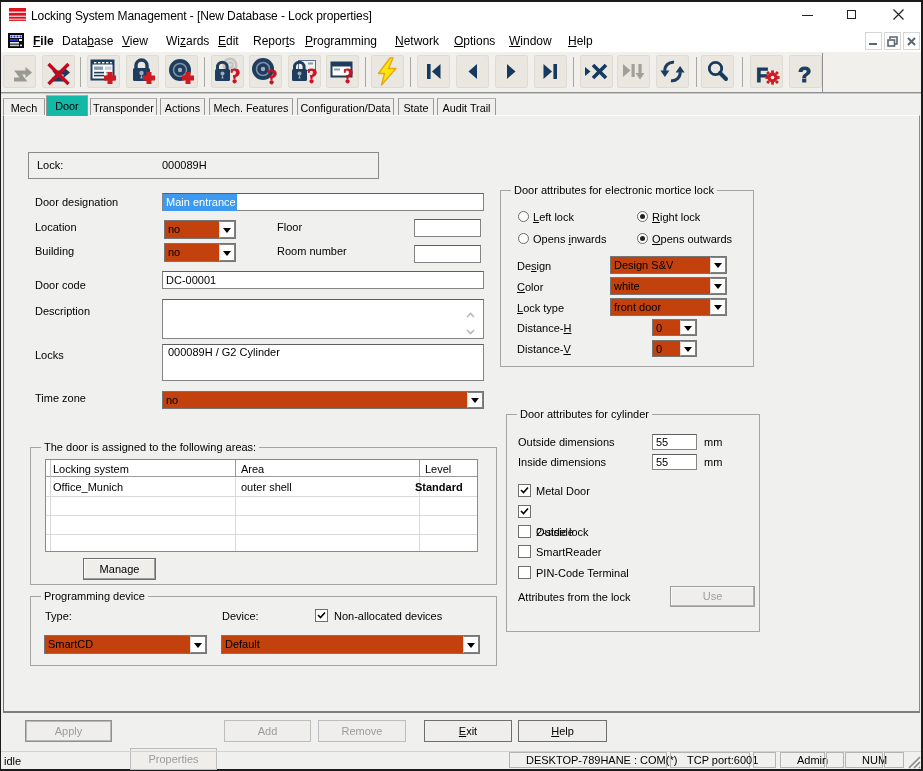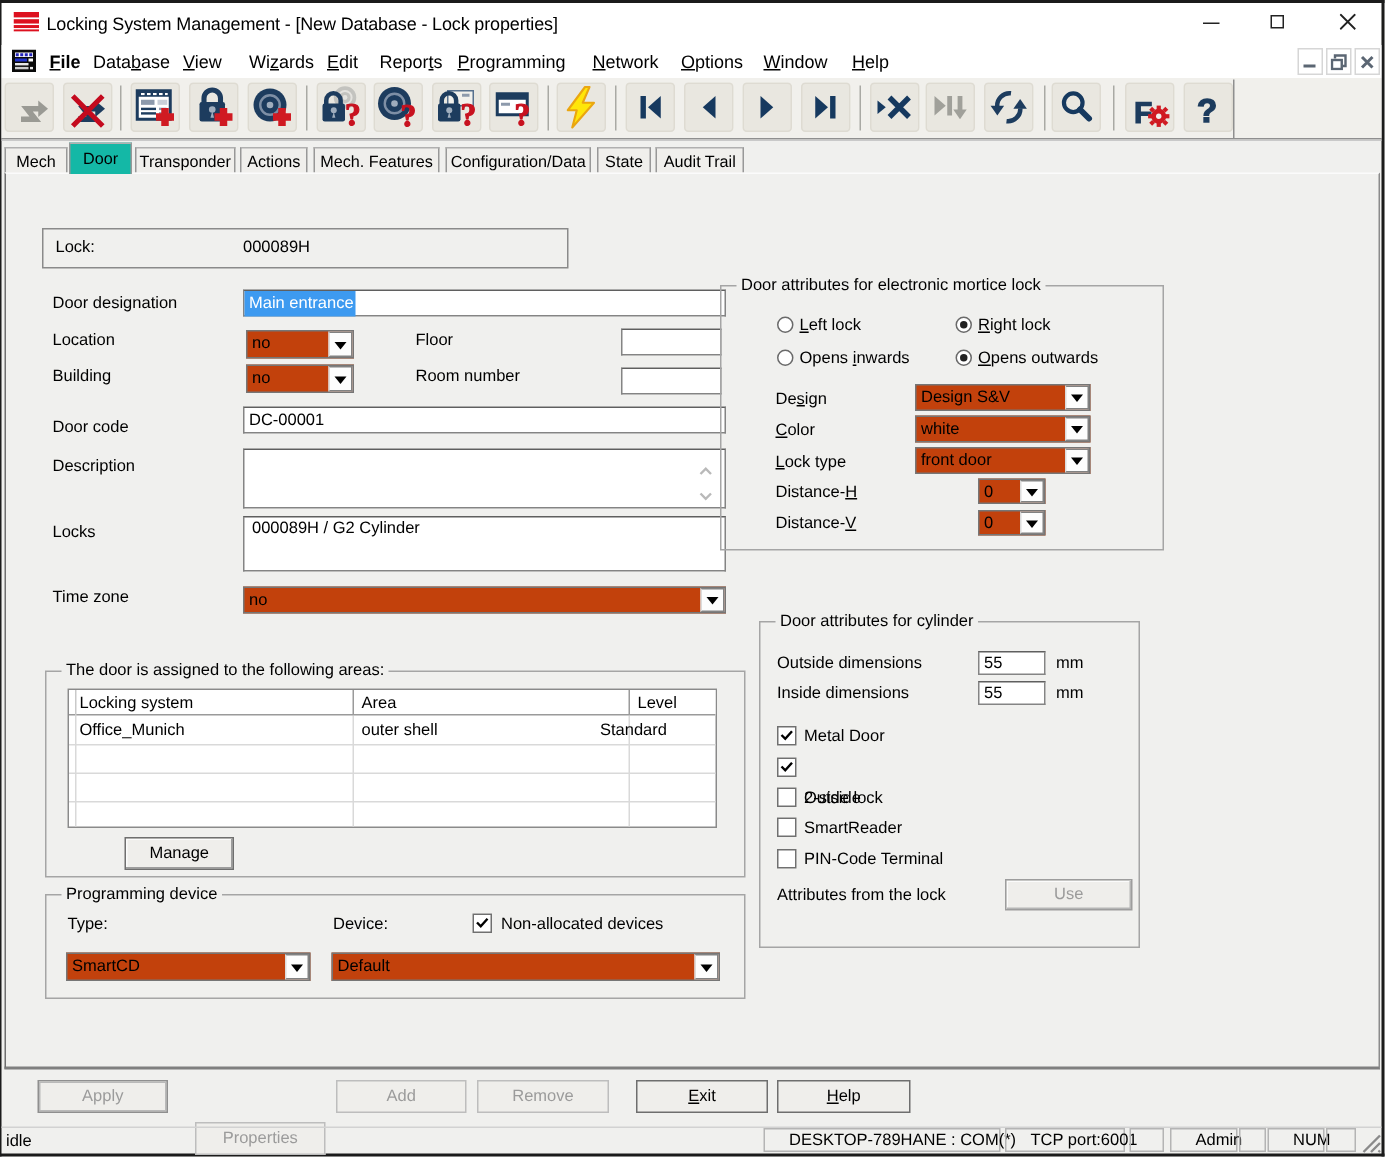--- a/index.html
+++ b/index.html
@@ -356,21 +356,21 @@
 
 <div class="abs" style="left:235px;top:477px;width:1px;height:74px;background:#d9d9d9;"></div>
 <div class="abs" style="left:419px;top:477px;width:1px;height:74px;background:#d9d9d9;"></div>
 <div class="abs" style="left:50px;top:477px;width:1px;height:74px;background:#d9d9d9;"></div>
 <div class="abs" style="left:46px;top:496px;width:431px;height:1px;background:#d9d9d9;"></div>
 <div class="abs" style="left:46px;top:515px;width:431px;height:1px;background:#d9d9d9;"></div>
 <div class="abs" style="left:46px;top:534px;width:431px;height:1px;background:#d9d9d9;"></div>
 
 <div class="lbl" style="left:53px;top:481px;">Office_Munich</div>
 <div class="lbl" style="left:241px;top:481px;">outer shell</div>
-<div class="lbl" style="left:400px;top:481px;">Standard</div>
+<div class="lbl" style="left:415px;top:481px;font-weight:bold;">Standard</div>
 
 <div class="btn" style="left:47px;top:558px;width:73px;height:22px;line-height:20px;border-color:#6f6f6f;box-shadow:inset -1px -1px 0 #9d9d9d, inset 1px 1px 0 #fbfbfb;margin-left:36px;">Manage</div>
 
 <div class="gbox" style="left:30px;top:596px;width:467px;height:70px;">
   <span class="gtitle">Programming device</span>
       </div>
 <div class="lbl" style="left:45px;top:610px;">Type:</div>
 <div class="lbl" style="left:222px;top:610px;">Device:</div>
 <div class="cb" style="left:315px;top:609px;">
   <svg width="11" height="11" style="position:absolute;left:0;top:0;">
@@ -384,21 +384,21 @@
         <span class="arr"></span>
       </div>
 <div class="combo" style="left:221px;top:635px;width:259px;height:19px;">
   <span class="val">Default</span>
         <span class="btn"></span>
         <span class="arr"></span>
       </div>
 </div>
 <div id="formright">
 
-<div class="gbox" style="left:480px;top:190px;width:296px;height:177px;padding-left:28px;">
+<div class="gbox" style="left:500px;top:190px;width:254px;height:177px;padding-left:28px;">
   <span class="gtitle">Door attributes for electronic mortice lock</span>
       </div>
 <div class="radio" style="left:518px;top:211px;"></div>
 <div class="lbl" style="left:533px;top:211px;"><u>L</u>eft lock</div>
 <div class="radio sel" style="left:637px;top:211px;"></div>
 <div class="lbl" style="left:652px;top:211px;"><u>R</u>ight lock</div>
 <div class="radio" style="left:518px;top:233px;"></div>
 <div class="lbl" style="left:533px;top:233px;">Opens <u>i</u>nwards</div>
 <div class="radio sel" style="left:637px;top:233px;"></div>
 <div class="lbl" style="left:652px;top:233px;"><u>O</u>pens outwards</div>

